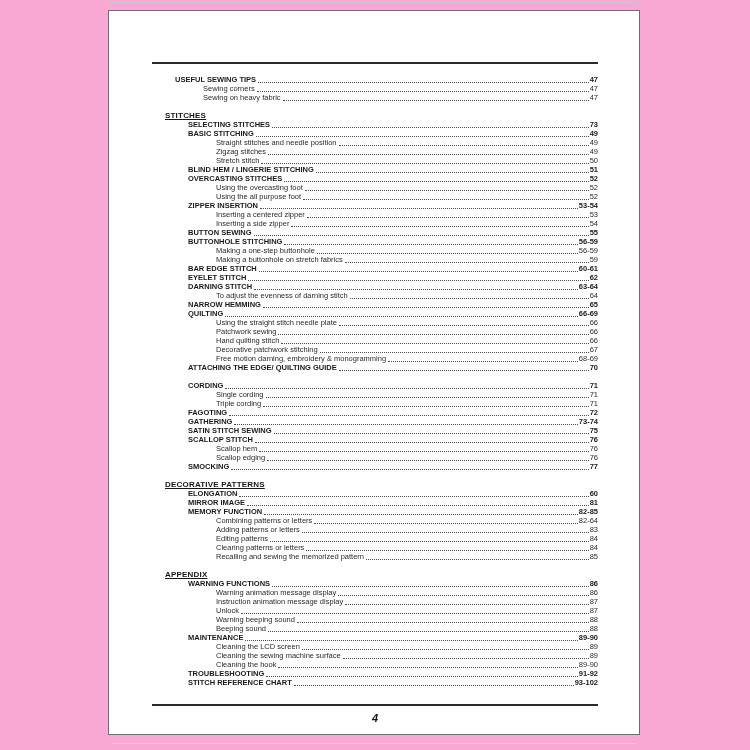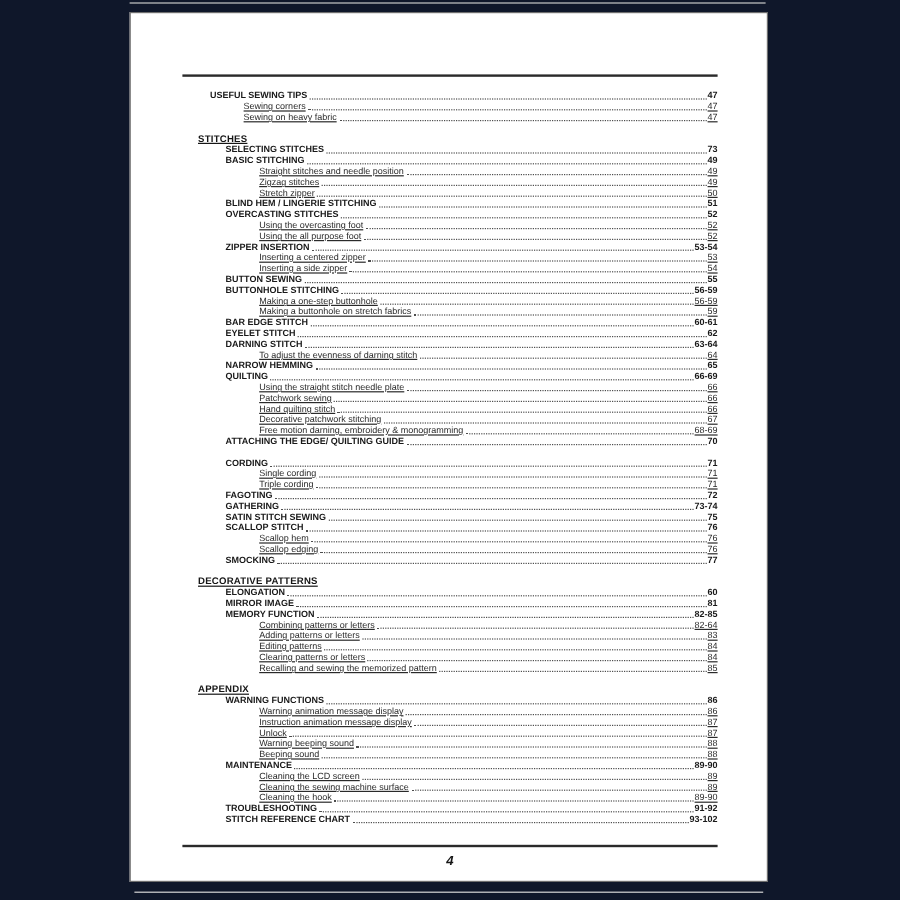--- a/index.html
+++ b/index.html
@@ -5,21 +5,21 @@
   html, body {
     margin: 0;
     padding: 0;
     width: 750px;
     height: 750px;
     background: #ffffff;
     font-family: "Liberation Sans", sans-serif;
     color: #1c1c1c;
     overflow: hidden;
   }
-  .viewport { position: relative; width: 750px; height: 750px; background: #0f172a; }
+  .viewport { position: relative; width: 750px; height: 750px; background: #f9a8d4; }
 
   .scan-edge-top {
     position: absolute; left: 108px; top: 2px; width: 530px; height: 1px;
     background: #c9c9c9;
   }
   .scan-edge-bottom {
     position: absolute; left: 112px; top: 743px; width: 524px; height: 1px;
     background: #d6d6d6;
   }
 
@@ -54,21 +54,21 @@
   }
 
   .toc-row {
     display: flex;
     align-items: flex-end;
     font-size: 7.5px;
     line-height: 9px;
     white-space: nowrap;
   }
   .toc-row.lvl1 { padding-left: 23px; font-weight: bold; color: #191919; }
-  .toc-row.lvl2 { padding-left: 51px; font-weight: normal; color: #2a2a2a; text-decoration: underline; }
+  .toc-row.lvl2 { padding-left: 51px; font-weight: normal; color: #2a2a2a; }
 
   .lab { white-space: nowrap; flex: 0 0 auto; }
   .lead {
     flex: 1 1 auto;
     min-width: 6px;
     border-bottom: 1px dotted #4d4d4d;
     margin: 0 1px 1.5px 2px;
     height: 1px;
   }
   .pg { flex: 0 0 auto; white-space: nowrap; }
@@ -124,21 +124,21 @@
             <span class="lab">Straight stitches and needle position</span>
             <span class="lead"></span>
             <span class="pg">49</span>
           </div>
           <div class="toc-row lvl2">
             <span class="lab">Zigzag stitches</span>
             <span class="lead"></span>
             <span class="pg">49</span>
           </div>
           <div class="toc-row lvl2">
-            <span class="lab">Stretch zipper</span>
+            <span class="lab">Stretch stitch</span>
             <span class="lead"></span>
             <span class="pg">50</span>
           </div>
           <div class="toc-row lvl1">
             <span class="lab">BLIND HEM / LINGERIE STITCHING</span>
             <span class="lead"></span>
             <span class="pg">51</span>
           </div>
           <div class="toc-row lvl1">
             <span class="lab">OVERCASTING STITCHES</span>

